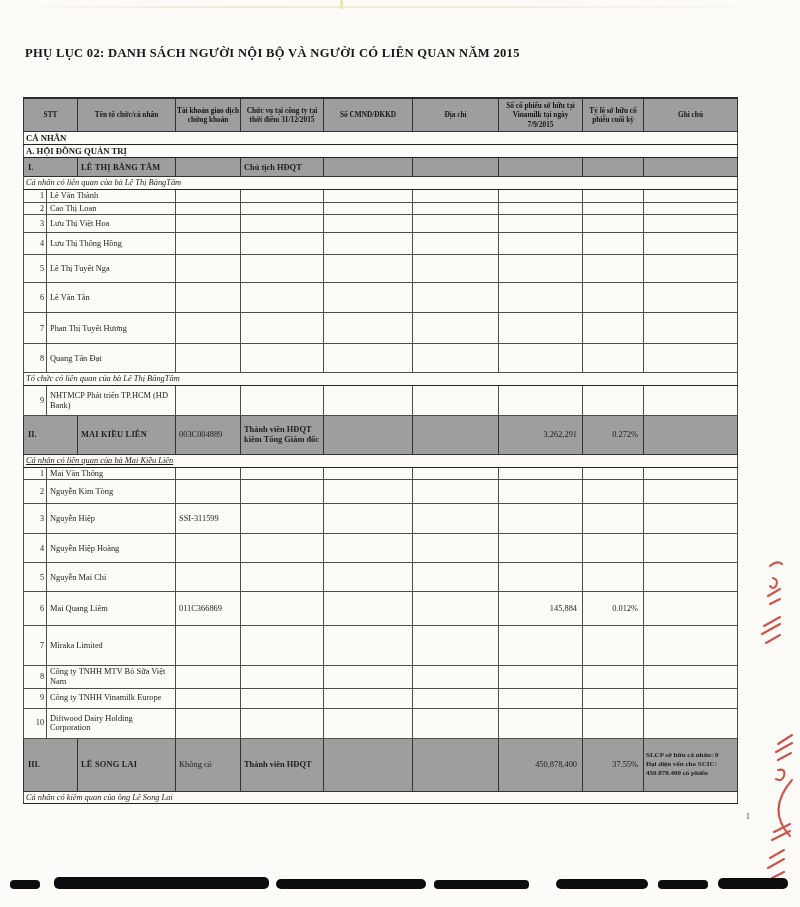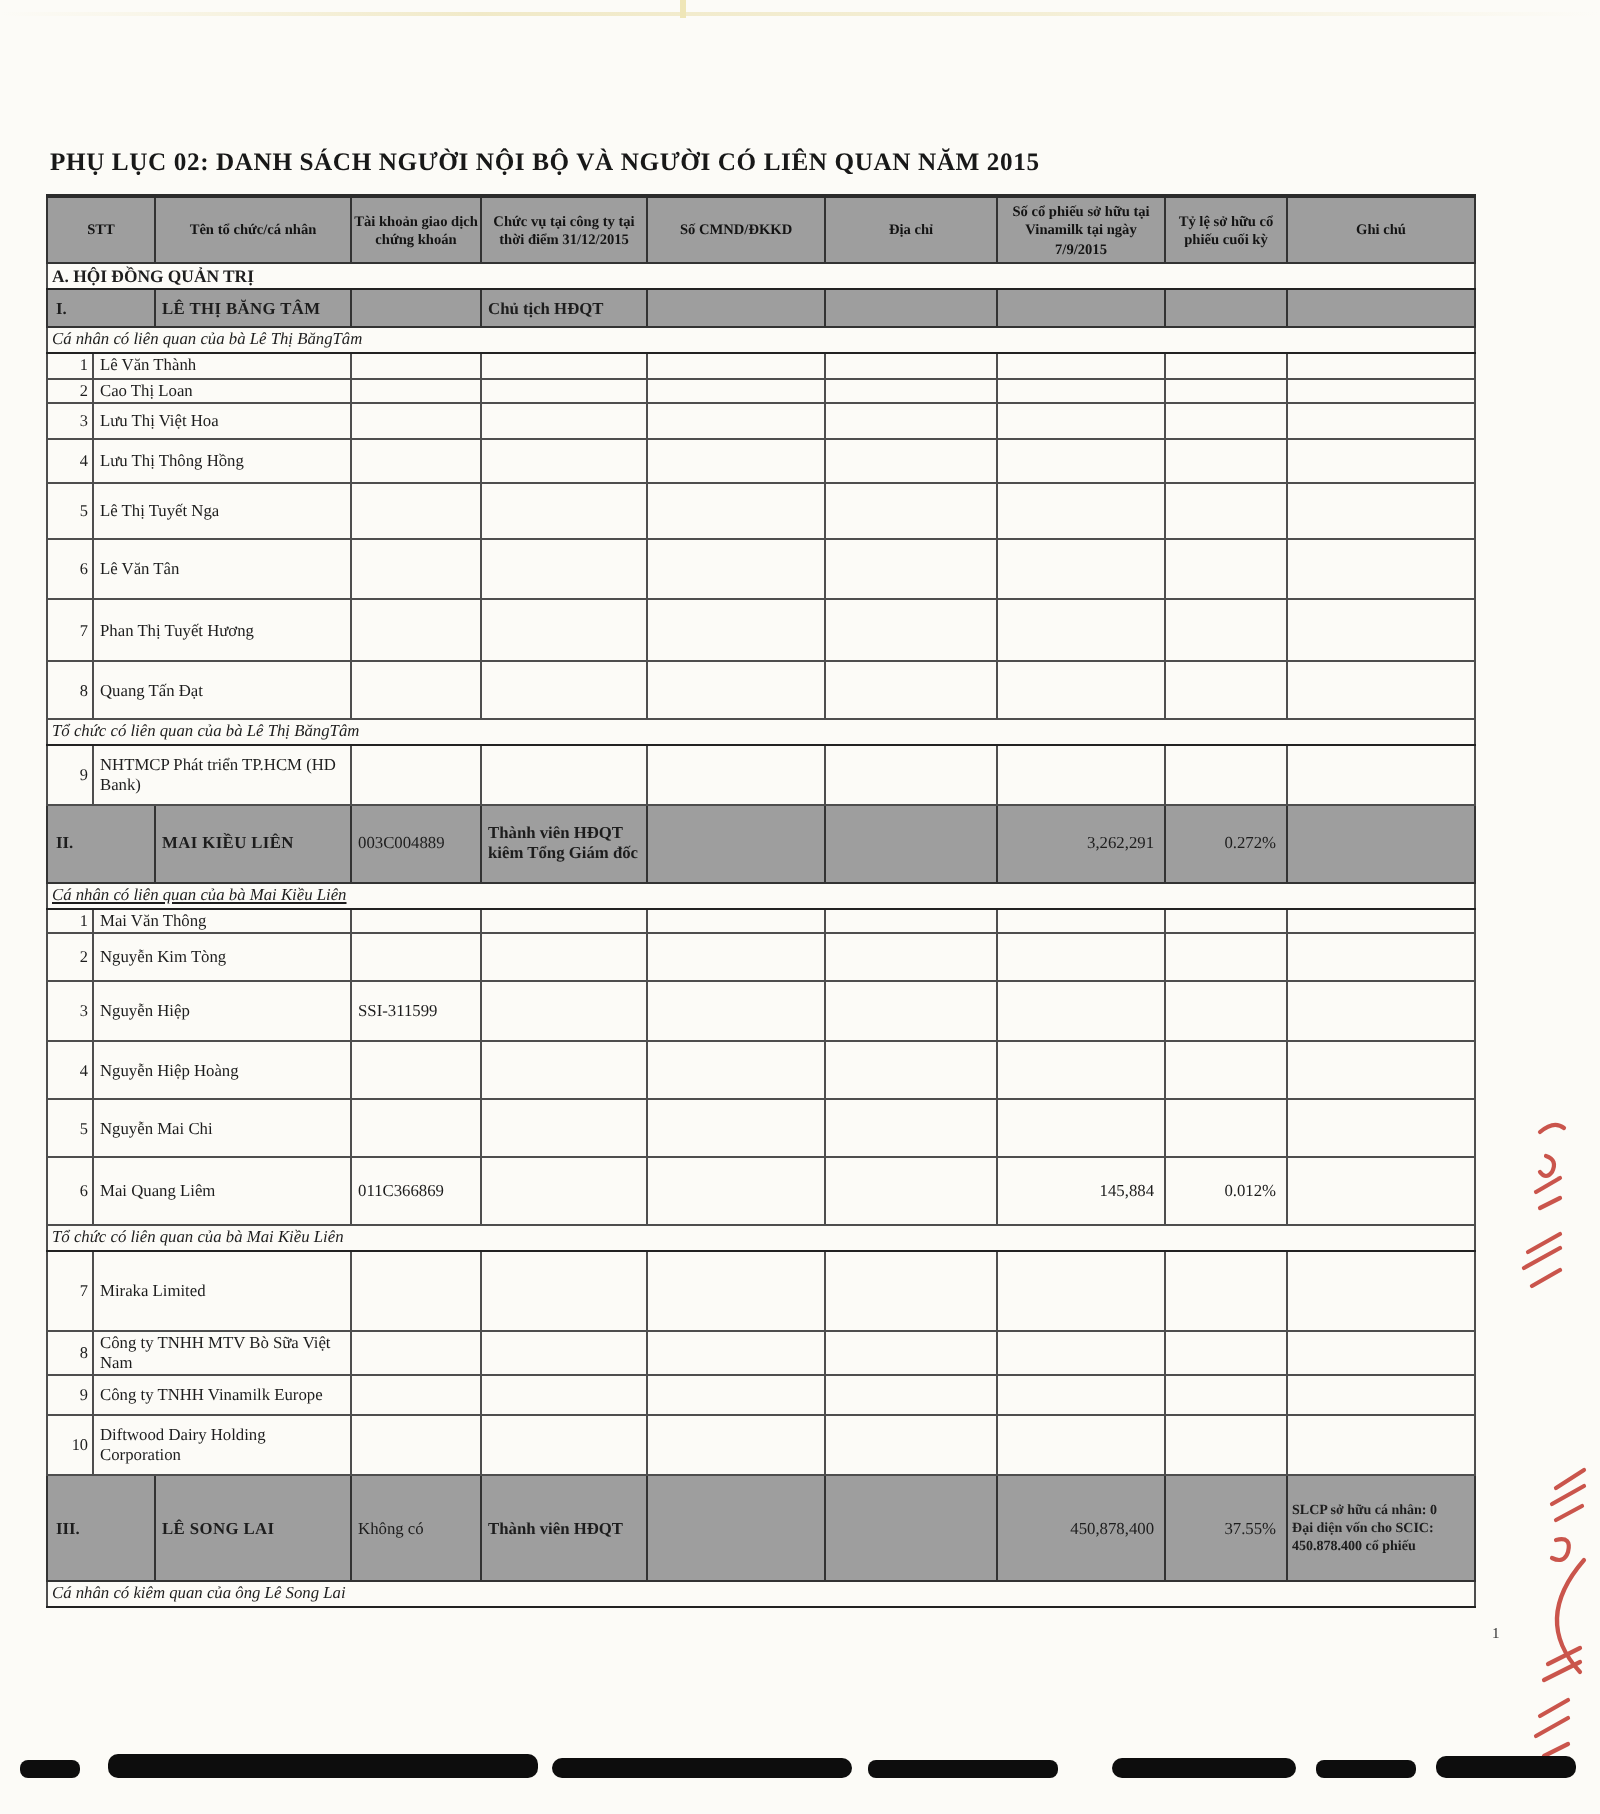--- a/index.html
+++ b/index.html
@@ -12,21 +12,21 @@
     overflow:hidden;
   }
   .scan-top-line {
     position:absolute; top:6px; left:0; width:100%; height:2px;
     background:linear-gradient(90deg, rgba(236,226,180,0) 0%, rgba(236,226,180,.7) 30%,
                rgba(236,226,180,.5) 65%, rgba(236,226,180,0) 100%);
   }
   .scan-tick { position:absolute; top:0; left:340px; width:3px; height:9px; background:#efe6b8; }
 
   .doc-title {
-    position:absolute; left:25px; top:74px;
+    position:absolute; left:25px; top:46px;
     font-size:12.6px; font-weight:bold; letter-spacing:.3px; color:#181818;
     white-space:nowrap;
   }
 
   table.main {
     position:absolute; left:23px; top:97px; width:714px;
     border-collapse:collapse; table-layout:fixed;
   }
   th, td { vertical-align:middle; overflow:hidden; }
   thead th {
@@ -93,20 +93,23 @@
         <th>Tài khoản giao dịch chứng khoán</th>
         <th>Chức vụ tại công ty tại thời điểm 31/12/2015</th>
         <th>Số CMND/ĐKKD</th>
         <th>Địa chỉ</th>
         <th>Số cổ phiếu sở hữu tại Vinamilk tại ngày 7/9/2015</th>
         <th>Tỷ lệ sở hữu cổ phiếu cuối kỳ</th>
         <th>Ghi chú</th>
       </tr>
   </thead>
   <tbody>
+      <tr class="row-group" style="height: 10px;">
+        <td colspan="10">CÁ NHÂN</td>
+      </tr>
       <tr class="row-group" style="height: 12px;">
         <td colspan="10">A. HỘI ĐỒNG QUẢN TRỊ</td>
       </tr>
       <tr class="row-exec" style="height: 19px;">
         <td class="col-0" colspan="2">I.</td>
         <td class="col-1">LÊ THỊ BĂNG TÂM</td>
         <td class="col-2"></td>
         <td class="col-3">Chủ tịch HĐQT</td>
         <td class="col-4"></td>
         <td class="col-5"></td>
@@ -291,23 +294,20 @@
       <tr class="row-data" style="height: 34px;">
         <td class="col-0">6</td>
         <td class="col-1" colspan="2">Mai Quang Liêm</td>
         <td class="col-2">011C366869</td>
         <td class="col-3"></td>
         <td class="col-4"></td>
         <td class="col-5"></td>
         <td class="col-6">145,884</td>
         <td class="col-7">0.012%</td>
         <td class="col-8"></td>
-      </tr>
-      <tr class="row-note" style="height: 11px;">
-        <td colspan="10">Tổ chức có liên quan của bà Mai Kiều Liên</td>
       </tr>
       <tr class="row-data" style="height: 40px;">
         <td class="col-0">7</td>
         <td class="col-1" colspan="2">Miraka Limited</td>
         <td class="col-2"></td>
         <td class="col-3"></td>
         <td class="col-4"></td>
         <td class="col-5"></td>
         <td class="col-6"></td>
         <td class="col-7"></td>

